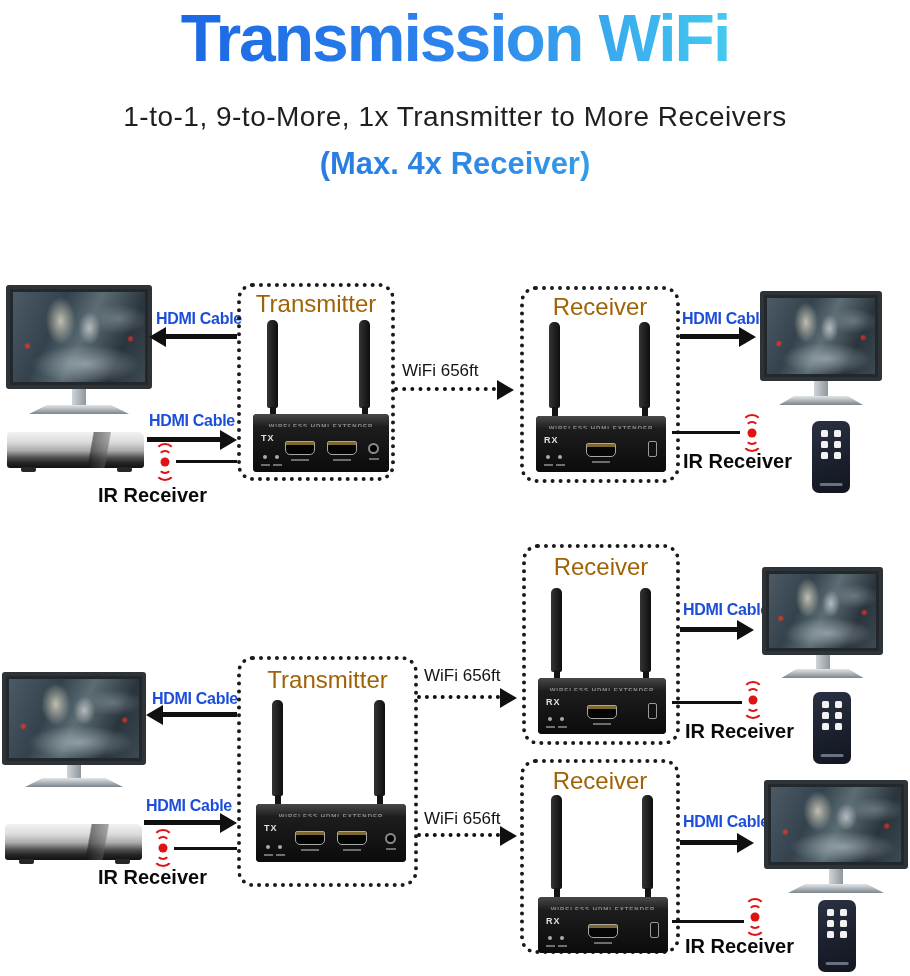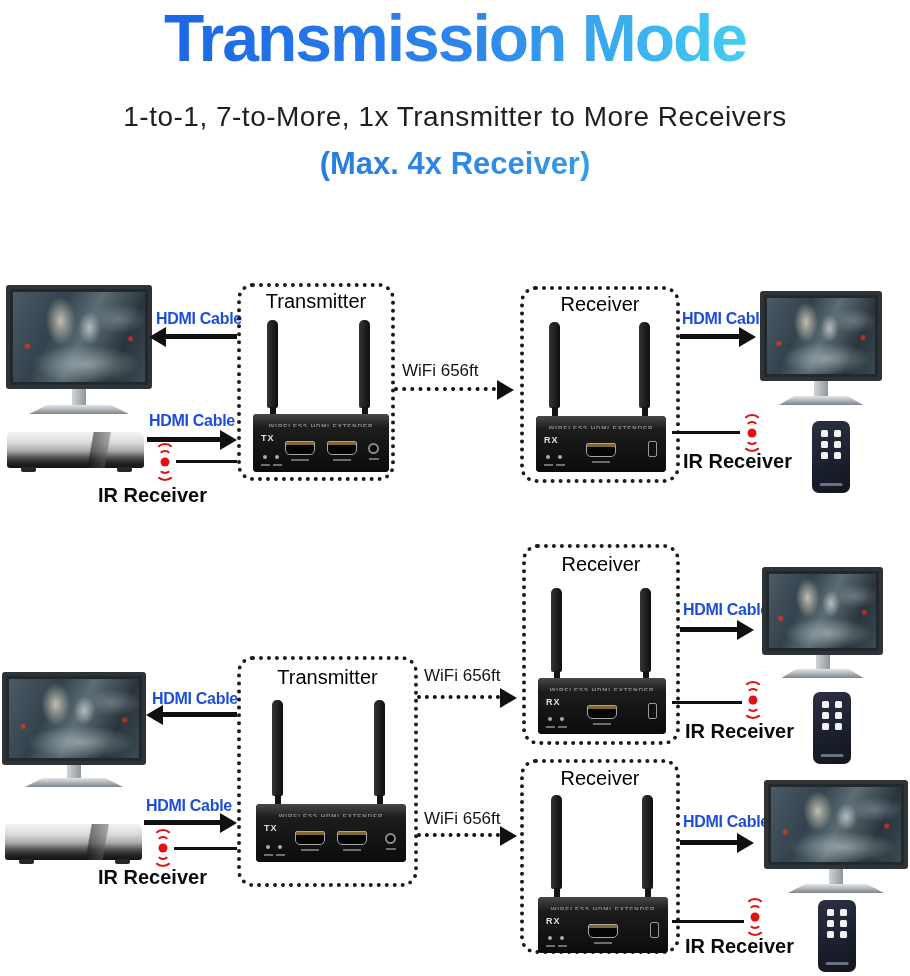--- a/index.html
+++ b/index.html
@@ -11,21 +11,21 @@
     color:#2f7de8;
     background:linear-gradient(90deg,#1156df 0%,#2e86ec 52%,#45cef0 82%,#55dcf5 100%);
     -webkit-background-clip:text;background-clip:text;-webkit-text-fill-color:transparent;}
   .subtitle{top:101px;left:0;width:910px;text-align:center;font-size:28px;color:#1f1f1f;letter-spacing:.5px;}
   .note{top:146px;left:0;width:910px;text-align:center;font-size:31px;font-weight:bold;letter-spacing:0px;
     color:#2f7de8;
     background:linear-gradient(90deg,#1b5fd8 0%,#2f8ce8 55%,#3fd9ef 100%);
     -webkit-background-clip:text;background-clip:text;-webkit-text-fill-color:transparent;}
 
   
-  .box-label{font-size:20px;color:#000000;text-align:center;}
+  .box-label{font-size:24px;color:#a16207;text-align:center;}
   .hdmi-label{font-size:16px;font-weight:bold;color:#1d4ed8;letter-spacing:-.3px;white-space:nowrap;}
   .wifi-label{font-size:17px;color:#141414;white-space:nowrap;}
   .ir-label{font-size:20px;font-weight:bold;color:#0a0a0a;white-space:nowrap;}
 
   
   .dashed-box{border:4px dotted #1a1a1a;border-radius:16px;background:transparent;}
   .bar{position:absolute;background:#101010;height:5px;}
   .thinbar{position:absolute;background:#101010;height:3px;}
   .tri-l{position:absolute;width:0;height:0;border-right:17px solid #101010;border-top:10px solid transparent;border-bottom:10px solid transparent;}
   .tri-r{position:absolute;width:0;height:0;border-left:17px solid #101010;border-top:10px solid transparent;border-bottom:10px solid transparent;}
@@ -85,22 +85,22 @@
   .remote{border-radius:7px;background:linear-gradient(160deg,#2b3142 0%,#1a1f2c 60%,#12161f 100%);}
   .remote-grid{position:absolute;left:50%;top:9px;transform:translateX(-50%);display:grid;grid-template-columns:7px 7px;grid-auto-rows:7px;gap:4px 6px;}
   .remote-btn{width:7px;height:7px;background:#f2f2f2;border-radius:1.5px;}
   .remote-text{position:absolute;left:50%;bottom:7px;transform:translateX(-50%);width:60%;height:3px;background:#6a7183;border-radius:2px;}
 </style>
 </head>
 <body>
 
 <div class="canvas">
 
-  <div class="abs title">Transmission Mode</div>
-  <div class="abs subtitle">1-to-1, 7-to-More, 1x Transmitter to More Receivers</div>
+  <div class="abs title">Transmission WiFi</div>
+  <div class="abs subtitle">1-to-1, 9-to-More, 1x Transmitter to More Receivers</div>
   <div class="abs note">(Max. 4x Receiver)</div>
 
   <div class="abs monitor" style="left:6px;top:285px;width:146px;">
     <div class="mon-screen" style="height:104px;">
         <div class="mon-img"></div>
       </div>
     <div class="mon-neck" style="height:16px;"></div>
     <div class="mon-base" style="width:100px;"></div>
   </div>
 

